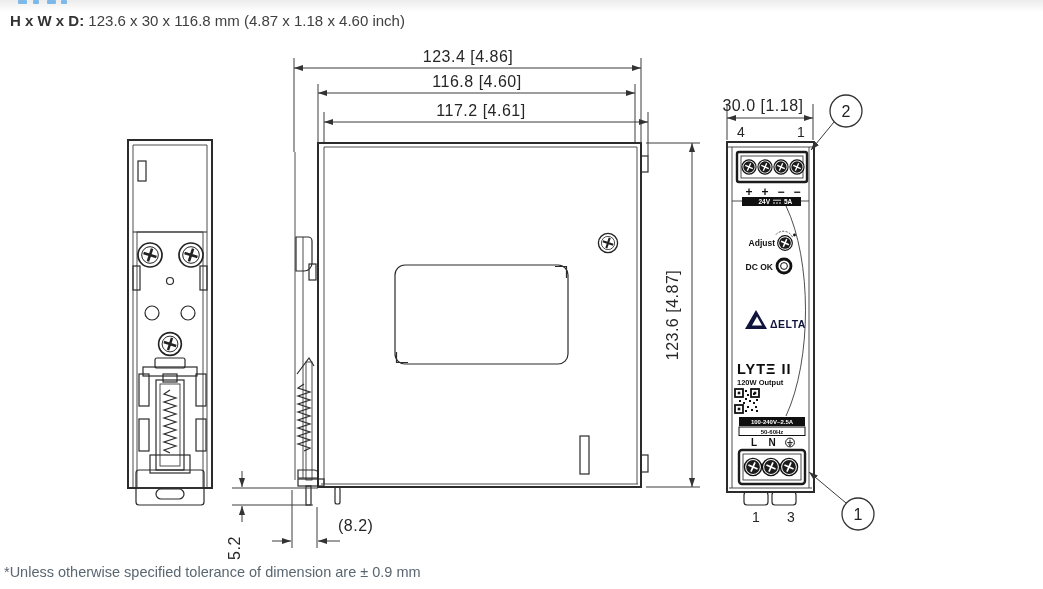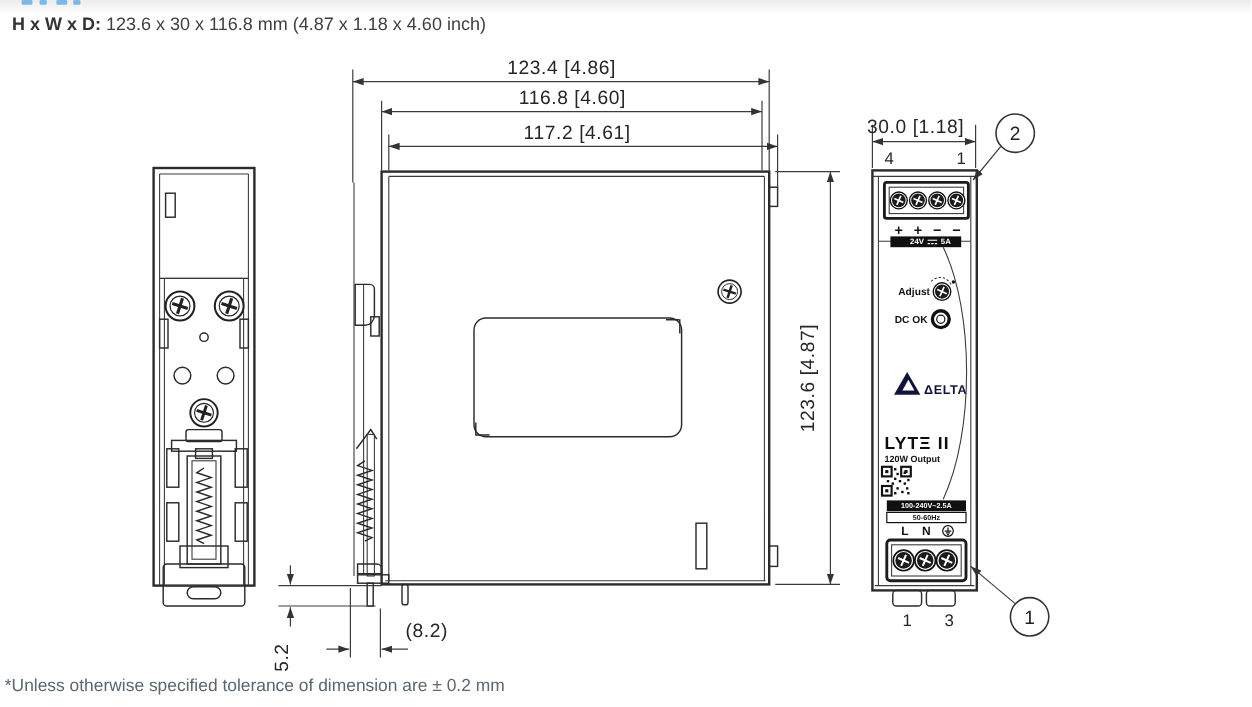--- a/index.html
+++ b/index.html
@@ -251,14 +251,14 @@
       </g>
 
       <g>
         <circle cx="858" cy="514" r="16" fill="#fff" stroke="#333" stroke-width="1.3"></circle>
         <text x="858" y="520" font-size="16" fill="#222" text-anchor="middle">1</text>
         <path class="dim" d="M846,503 L809,472" marker-end="url(#arr)"></path>
       </g>
     </g>
   </svg>
 
-  <div id="ftr">*Unless otherwise specified tolerance of dimension are ± 0.2 mm</div>
+  <div id="ftr">*Unless otherwise specified tolerance of dimension are ± 0.9 mm</div>
 </div>
 
 </body></html>

